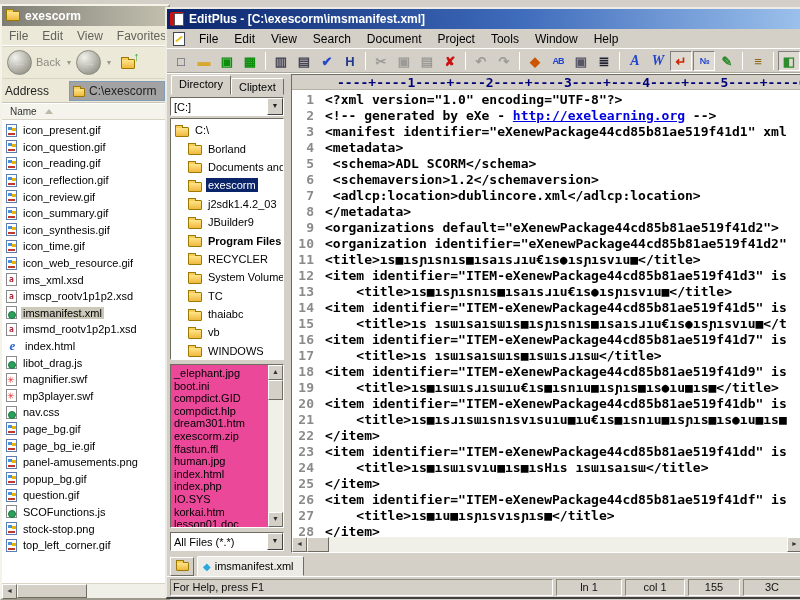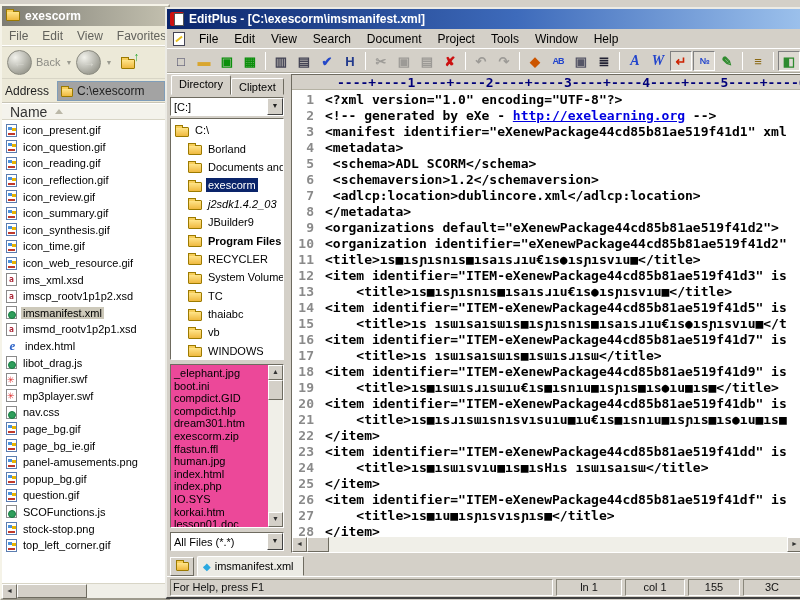--- a/index.html
+++ b/index.html
@@ -18,26 +18,26 @@
   .exp-menu .mi{padding:2px 7px}
   .exp-tools{height:33px;flex:none;display:flex;align-items:center;gap:3px;padding:0 5px;border-bottom:1px solid #d8d5c6}
   .navc{width:25px;height:25px;flex:none;border-radius:50%;
     background:radial-gradient(circle at 32% 28%,#f2f2ec,#9c9c92 75%);
     border:1px solid #8a8a80;display:flex;align-items:center;justify-content:center;
     color:#d5d5ce;font-size:13px;font-weight:bold}
   .back-label{font-size:11px;color:#8b8b84;margin:0 1px}
   .caret{font-size:7px;color:#9a9a90;margin:0 1px}
   .upbtn{position:relative;width:24px;height:24px;flex:none;display:flex;align-items:center;justify-content:center}
   .upbtn .uparrow{position:absolute;right:1px;top:0;color:#1f9e1f;font-weight:bold;font-size:12px;text-shadow:0 0 1px #fff}
-  .exp-addr{height:24px;flex:none;display:flex;align-items:center;gap:8px;padding:0 3px;font-size:12px;color:#222;
+  .exp-addr{height:24px;flex:none;display:flex;align-items:center;gap:20px;padding:0 3px;font-size:12px;color:#222;
     border-bottom:1px solid #c8c5b6}
   .addr-box{flex:1;height:20px;background:#a3a3a3;border:1px solid #7F9DB9;display:flex;align-items:center;gap:4px;
     padding:0 3px;font-size:12px;overflow:hidden;white-space:nowrap}
   .exp-header{height:17px;flex:none;background:#F4F3EC;border-top:1px solid #fff;border-bottom:1px solid #d8d5c6;
-    display:flex;align-items:center;gap:8px;padding:0 8px;font-size:14px;color:#333}
+    display:flex;align-items:center;gap:8px;padding:0 8px;font-size:10px;color:#333}
   .sorticon{width:0;height:0;border-left:4px solid transparent;border-right:4px solid transparent;
     border-bottom:5px solid #BBB8A8}
   .exp-list{flex:1;background:#fff;overflow:hidden;padding:2px 0 0 4px}
   .exprow{height:16.6px;display:flex;align-items:center;gap:4px;font-size:11px;white-space:nowrap;color:#000}
   .exprow .nm{padding:0 2px}
   .exprow.sel .nm{background:#CDC9BA}
   .exp-hscroll{height:15px;flex:none;background:#F0EFE8;display:flex;border-top:1px solid #d8d5c6}
 
   
   .pg{width:11px;height:13px;background:#fff;border:1px solid #8a8a8a;position:relative;flex:none}
@@ -404,21 +404,21 @@
             <span class="lbl">Borland</span>
           </div>
           <div class="trow" style="padding-left: 15px;">
             <span class="folder"></span>
             <span class="lbl">Documents and S</span>
           </div>
           <div class="trow" style="padding-left: 15px;">
             <span class="folder"></span>
             <span class="lbl sel">exescorm</span>
           </div>
-          <div class="trow" style="padding-left: 15px; font-style: italic;">
+          <div class="trow" style="padding-left: 15px;">
             <span class="folder"></span>
             <span class="lbl">j2sdk1.4.2_03</span>
           </div>
           <div class="trow" style="padding-left: 15px;">
             <span class="folder"></span>
             <span class="lbl">JBuilder9</span>
           </div>
           <div class="trow" style="padding-left: 15px; font-weight: bold;">
             <span class="folder"></span>
             <span class="lbl">Program Files</span>

